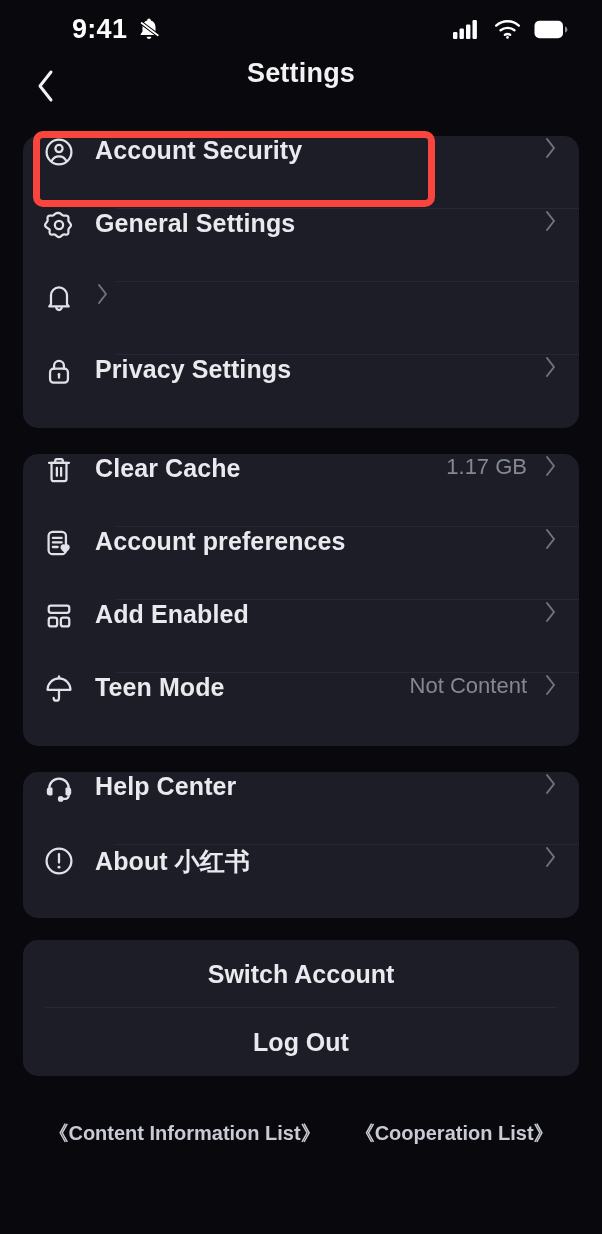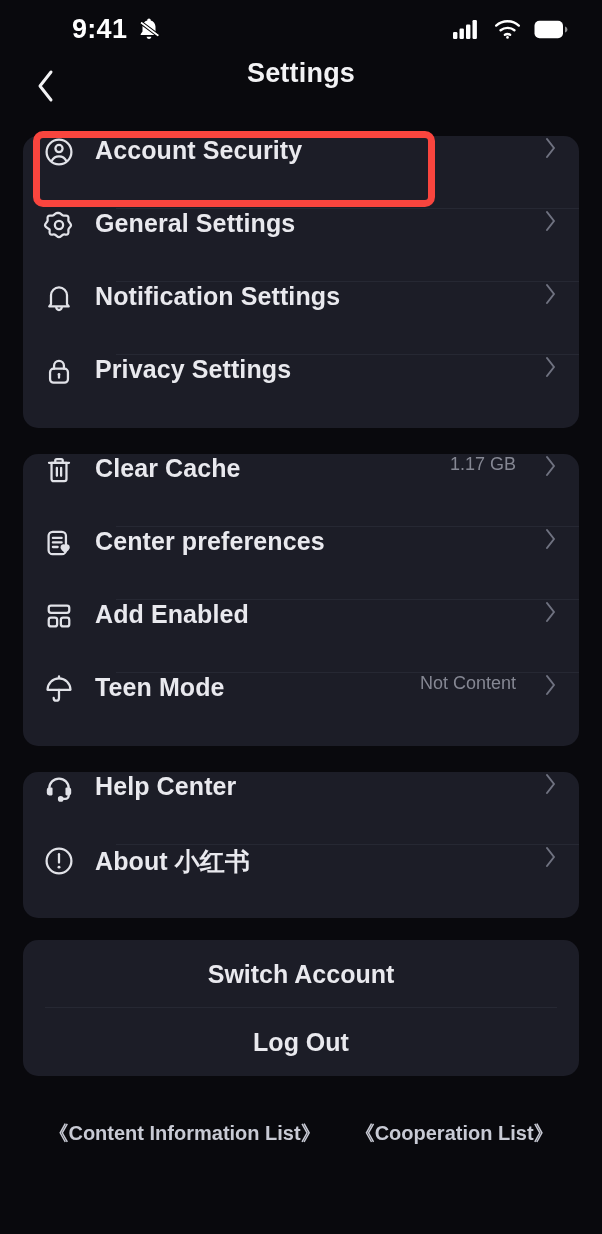--- a/index.html
+++ b/index.html
@@ -34,21 +34,21 @@
   .gap-lg { height:26px; }
   .gap-md { height:22px; }
 
   .row { position:relative; display:flex; align-items:flex-start; height:73px; padding:0 22px 0 20px; }
   .row .sep {
     position:absolute; left:93px; right:0; bottom:0; height:1px; background:#262833;
   }
   .row:last-child .sep { display:none; }
   .row-icon { width:52px; flex:0 0 52px; display:flex; align-items:center; }
   .row-label { flex:1; color:#e9e9ee; font-size:25px; font-weight:bold; letter-spacing:.1px; white-space:nowrap; }
-  .row-value { color:#858793; font-size:18px; margin-right:27px; white-space:nowrap; }
+  .row-value { color:#858793; font-size:22px; margin-right:16px; white-space:nowrap; }
   .chev { flex:0 0 14px; display:flex; align-items:center; }
 
   
   .action-row { position:relative; height:68px; display:flex; align-items:center; justify-content:center; }
   .action-row .sep { position:absolute; left:22px; right:22px; bottom:0; height:1px; background:#262833; }
   .action-row:last-child .sep { display:none; }
   .action-label { color:#e9e9ee; font-size:25px; font-weight:bold;text-align:center; }
 
   
   .footer { display:flex; align-items:center; justify-content:center; gap:34px; margin-top:44px; }
@@ -151,21 +151,20 @@
       <div class="sep"></div>
     </div>
 
     <div class="row">
       <span class="row-icon">
         <svg width="32" height="32" viewBox="0 0 24 24" fill="none" stroke="#e1e2e8" stroke-width="1.7" stroke-linecap="round" stroke-linejoin="round">
           <path d="M6 16.6V10a6 6 0 0 1 12 0v6.6l1.3 1.7H4.7L6 16.6z"></path>
           <path d="M9.9 18.9c.2 1.3 1.1 2.1 2.1 2.1s1.9-.8 2.1-2.1"></path>
         </svg>
       </span>
-      <span class="row-label">Notification Settings</span>
       <span class="chev">
         <svg width="14" height="24" viewBox="0 0 14 24" fill="none" stroke="#6f7280" stroke-width="2" stroke-linecap="round" stroke-linejoin="round">
             <path d="M4 3 L11 12 L4 21"></path>
           </svg>
       </span>
       <div class="sep"></div>
     </div>
 
     <div class="row">
       <span class="row-icon">
@@ -210,21 +209,21 @@
     </div>
 
     <div class="row">
       <span class="row-icon">
         <svg width="32" height="32" viewBox="0 0 24 24" fill="none" stroke="#e1e2e8" stroke-width="1.7" stroke-linecap="round" stroke-linejoin="round">
           <rect x="4.2" y="3.6" width="13" height="16.8" rx="3"></rect>
           <path d="M7.4 8.2h6.6M7.4 11.6h6.6M7.4 15h3.6"></path>
           <path d="M16.6 14.2c.7-.8 2-.6 2.5.3.4.8.1 1.6-.6 2.3l-1.9 1.8-1.9-1.8c-.7-.7-1-1.5-.6-2.3.5-.9 1.8-1.1 2.5-.3z" fill="#e1e2e8"></path>
         </svg>
       </span>
-      <span class="row-label">Center preferences</span>
+      <span class="row-label">Account preferences</span>
       <span class="chev">
         <svg width="14" height="24" viewBox="0 0 14 24" fill="none" stroke="#6f7280" stroke-width="2" stroke-linecap="round" stroke-linejoin="round">
             <path d="M4 3 L11 12 L4 21"></path>
           </svg>
       </span>
       <div class="sep"></div>
     </div>
 
     <div class="row">
       <span class="row-icon">

